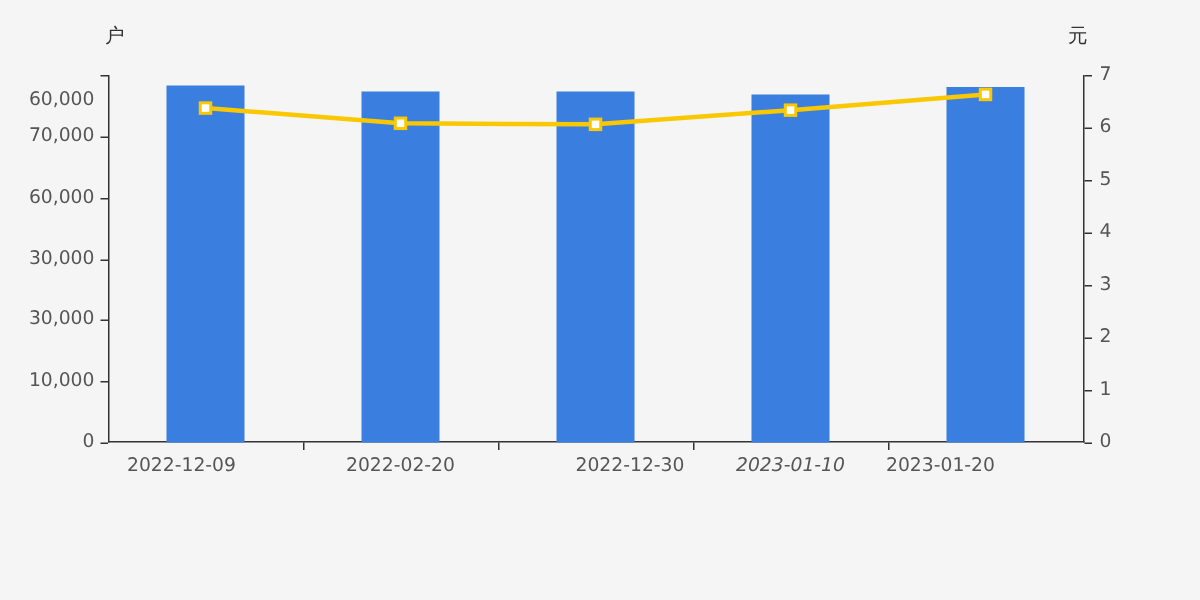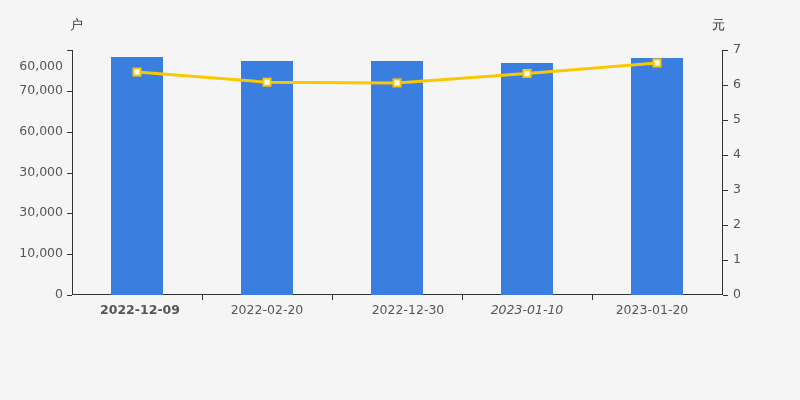--- a/index.html
+++ b/index.html
@@ -178,25 +178,25 @@
       <div class="tick-right" style="top: 85px;"></div>
       <div class="ticklabel-right" style="top: 78px;">6</div>
       <div class="tick-right" style="top: 50px;"></div>
       <div class="ticklabel-right" style="top: 43px;">7</div>
     </div>
   <div id="x-ticks">
       <div class="tick-x" style="left: 202px;"></div>
       <div class="tick-x" style="left: 332px;"></div>
       <div class="tick-x" style="left: 462px;"></div>
       <div class="tick-x" style="left: 592px;"></div>
-      <div class="ticklabel-x" style="left: 140px; font-weight: bold;">2022-12-09</div>
+      <div class="ticklabel-x" style="left: 121px;">2022-12-09</div>
       <div class="ticklabel-x" style="left: 267px;">2022-02-20</div>
-      <div class="ticklabel-x" style="left: 408px;">2022-12-30</div>
+      <div class="ticklabel-x" style="left: 420px;">2022-12-30</div>
       <div class="ticklabel-x" style="left: 527px; font-style: italic;">2023-01-10</div>
-      <div class="ticklabel-x" style="left: 652px; text-align: center;">2023-01-20</div>
+      <div class="ticklabel-x" style="left: 627px; text-align: center;">2023-01-20</div>
     </div>
   <div id="bars">
       <div class="bar" style="left: 111px; top: 57.35px; width: 52px; height: 237.65px; background: rgb(58, 127, 224);"></div>
       <div class="bar" style="left: 241px; top: 60.6167px; width: 52px; height: 234.383px; background: rgb(58, 127, 224);"></div>
       <div class="bar" style="left: 371px; top: 61.025px; width: 52px; height: 233.975px; background: rgb(58, 127, 224);"></div>
       <div class="bar" style="left: 501px; top: 63.0667px; width: 52px; height: 231.933px; background: rgb(58, 127, 224);"></div>
       <div class="bar" style="left: 631px; top: 58.1667px; width: 52px; height: 236.833px; background: rgb(58, 127, 224);"></div>
     </div>
 
   <svg class="line-layer" id="line-layer" viewBox="0 0 800 400">

